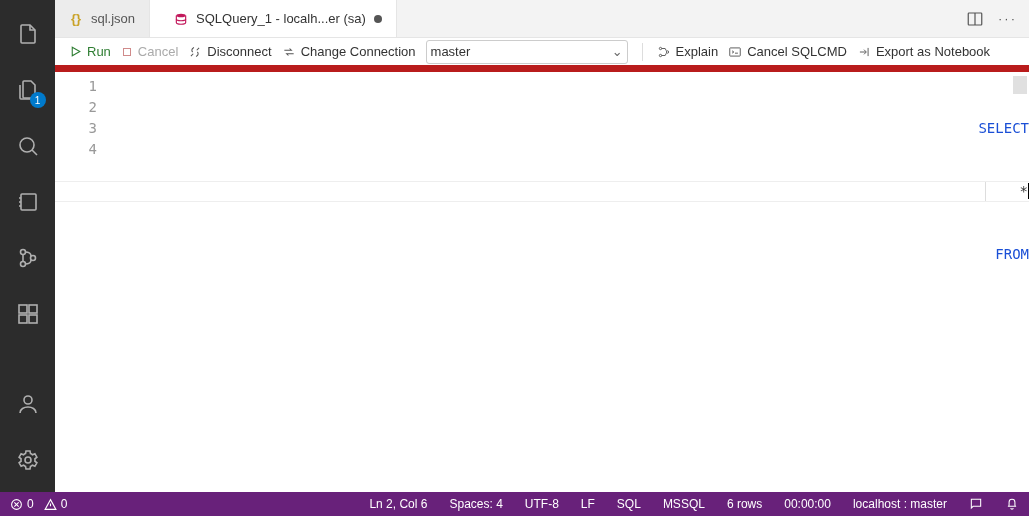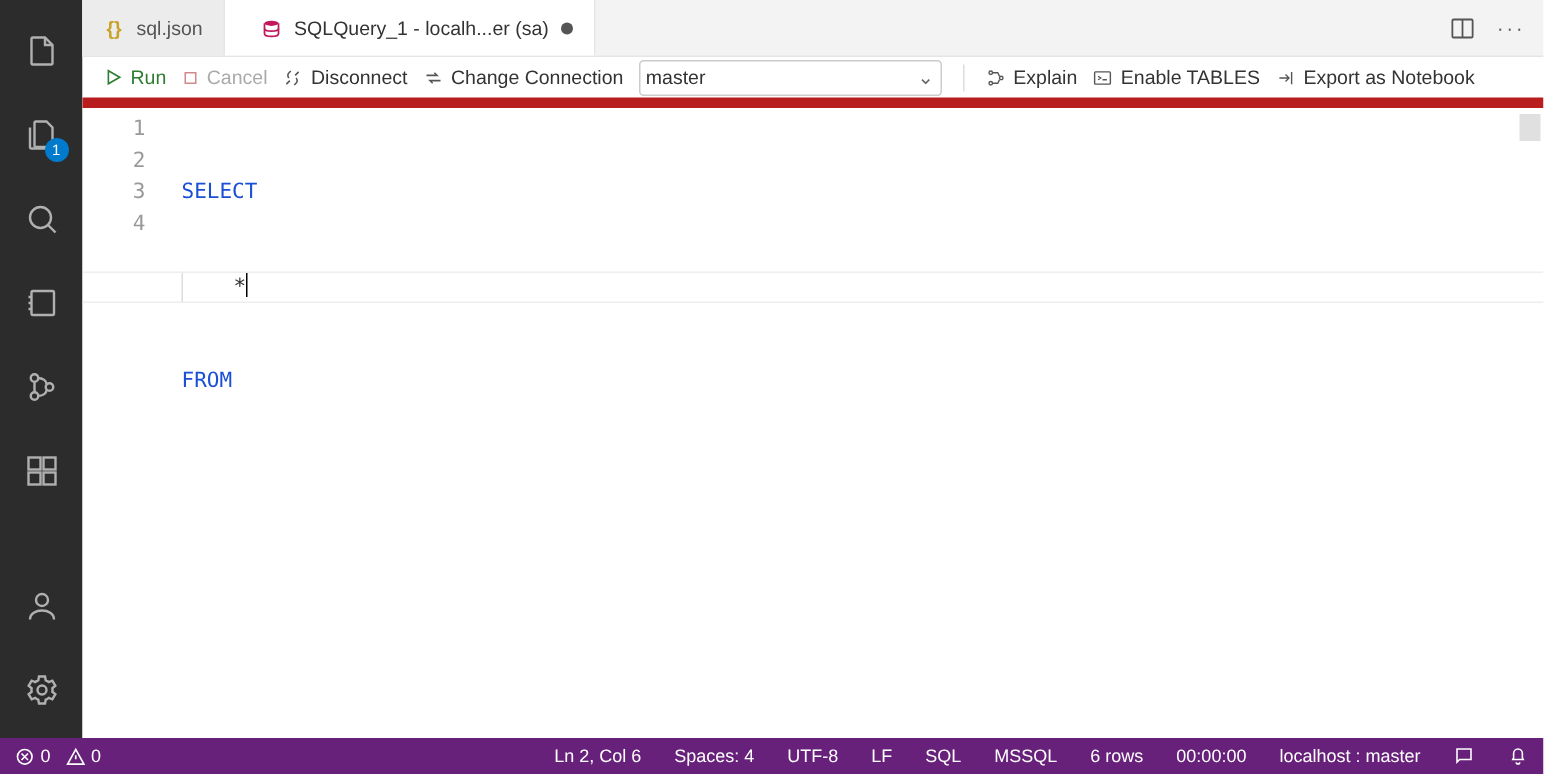--- a/index.html
+++ b/index.html
@@ -144,21 +144,21 @@
     padding: 4px 18px 0 0;
     user-select: none;
   }
   .code {
     flex: 1;
     padding: 4px 0 0 6px;
     white-space: pre;
     position: relative;
   }
   .code .kw { color: #1a4fd6; }
-  .code-line { height:21px; position:relative;}
+  .code-line { height:21px; position:relative;text-align:right;}
   .code-line.current::before {
     content:''; position:absolute; left:-66px; right:-1000px; top:0; bottom:0;
     border-top:1px solid #eee; border-bottom:1px solid #eee;
     pointer-events:none;
   }
   .cursor {
     display:inline-block; width:1px; height:16px; background:#000; vertical-align:middle;
     position:relative; top:-1px;
   }
   .indent-guide {
@@ -314,21 +314,21 @@
             <circle cx="18" cy="12" r="2"></circle>
             <path d="M8 6h6l2 4M8 18h6l2-4"></path>
           </svg>
         <span>Explain</span>
       </div>
       <div class="btn">
         <svg viewBox="0 0 24 24" width="14" height="14" fill="none" stroke="#555" stroke-width="1.6">
             <rect x="3" y="5" width="18" height="14" rx="1"></rect>
             <path d="M7 10l3 2-3 2M12 14h5"></path>
           </svg>
-        <span>Enable TABLES</span>
+        <span>Cancel SQLCMD</span>
       </div>
       <div class="btn">
         <svg viewBox="0 0 24 24" width="14" height="14" fill="none" stroke="#555" stroke-width="1.6">
             <path d="M5 12h10M12 8l4 4-4 4M19 5v14"></path>
           </svg>
         <span>Export as Notebook</span>
       </div>
     </div>
 
     <div class="editor">

